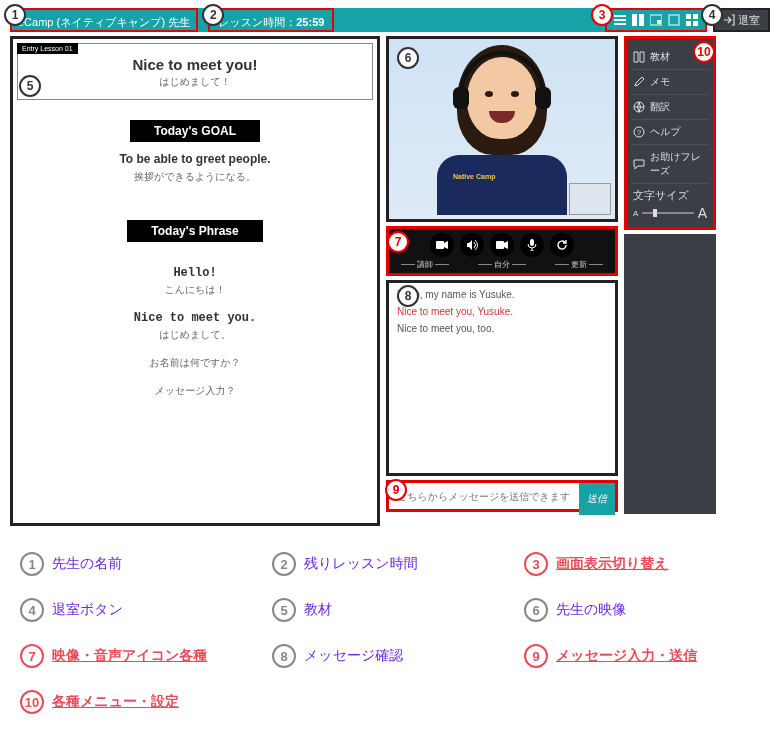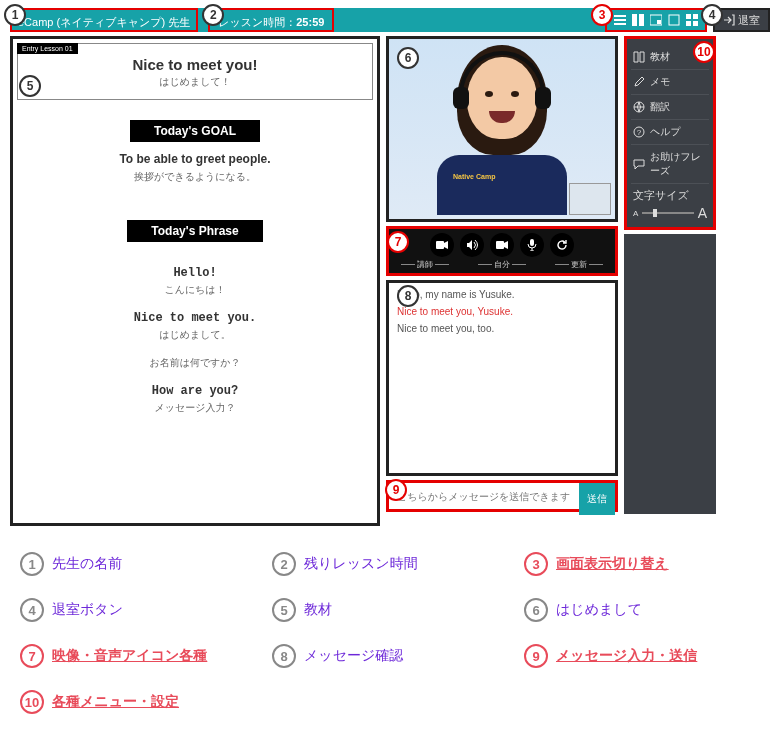--- a/index.html
+++ b/index.html
@@ -61,21 +61,21 @@
   .ctrl-labels span { position: relative; }
   .ctrl-labels span::before, .ctrl-labels span::after { content:""; display:inline-block; width:14px; border-top:1px solid #888; vertical-align:middle; margin:0 2px;}
 
   
   .chat-outer { border: 3px solid #222; margin-top: 4px; background: #fff; height: 196px; position: relative; padding: 6px 8px; font-size: 10px; overflow:hidden; }
   .chat-line { margin-bottom: 6px; color: #555; }
   .chat-line.red { color: #d33; }
 
   .chat-input-outer { border: 3px solid #e50000; margin-top: 4px; display: flex; align-items: stretch; height: 32px; position: relative; }
   .chat-input { flex: 1; border: none; padding: 0 8px; font-size: 10px; color: #888; background:#fff; }
-  .send-btn { background: #17a2a8; color: #fff; font-size: 10px; padding: 16px 8px; display: flex; align-items: center; border:none; }
+  .send-btn { background: #17a2a8; color: #fff; font-size: 10px; padding: 16px 8px; display: flex; align-items: center; border:none;font-style:italic; }
 
   
   .side-outer { border: 3px solid #e50000; background: #3b3f45; color: #ddd; font-size: 10px; padding: 6px 4px; position: relative; }
   .side-item { display: flex; align-items: center; gap: 5px; padding: 5px 2px; border-bottom: 1px solid #4c5056; }
   .side-item:last-of-type { border-bottom:none; }
   .side-item svg { flex:none; }
   .textsize-row { padding: 4px 2px 0; }
   .textsize-row .lbl { font-size: 11px; }
   .textsize-slider { display:flex; align-items:center; gap:4px; margin-top:2px;}
   .textsize-slider .track { flex:1; height:2px; background:#888; position:relative;}
@@ -176,21 +176,20 @@
             <div class="jp">こんにちは！</div>
           </div>
           <div class="phrase">
             <div class="en">Nice to meet you.</div>
             <div class="jp">はじめまして。</div>
           </div>
           <div class="phrase">
             <div class="jp">お名前は何ですか？</div>
           </div>
           <div class="phrase">
-            <div class="en">How are you?</div>
             <div class="jp">メッセージ入力？</div>
           </div>
         </div>
       </div>
     </div>
 
     <div class="col-mid">
       <div class="video-outer">
         <div class="marker" style="left:8px;top:8px;">6</div>
         <div class="instructor">
@@ -332,21 +331,21 @@
   <div class="legend-item">
       <div class="num">4</div>
       <div class="txt">退室ボタン</div>
     </div>
   <div class="legend-item">
       <div class="num">5</div>
       <div class="txt">教材</div>
     </div>
   <div class="legend-item">
       <div class="num">6</div>
-      <div class="txt">はじめまして</div>
+      <div class="txt">先生の映像</div>
     </div>
   <div class="legend-item red">
       <div class="num">7</div>
       <div class="txt">映像・音声アイコン各種</div>
     </div>
   <div class="legend-item">
       <div class="num">8</div>
       <div class="txt">メッセージ確認</div>
     </div>
   <div class="legend-item red">

